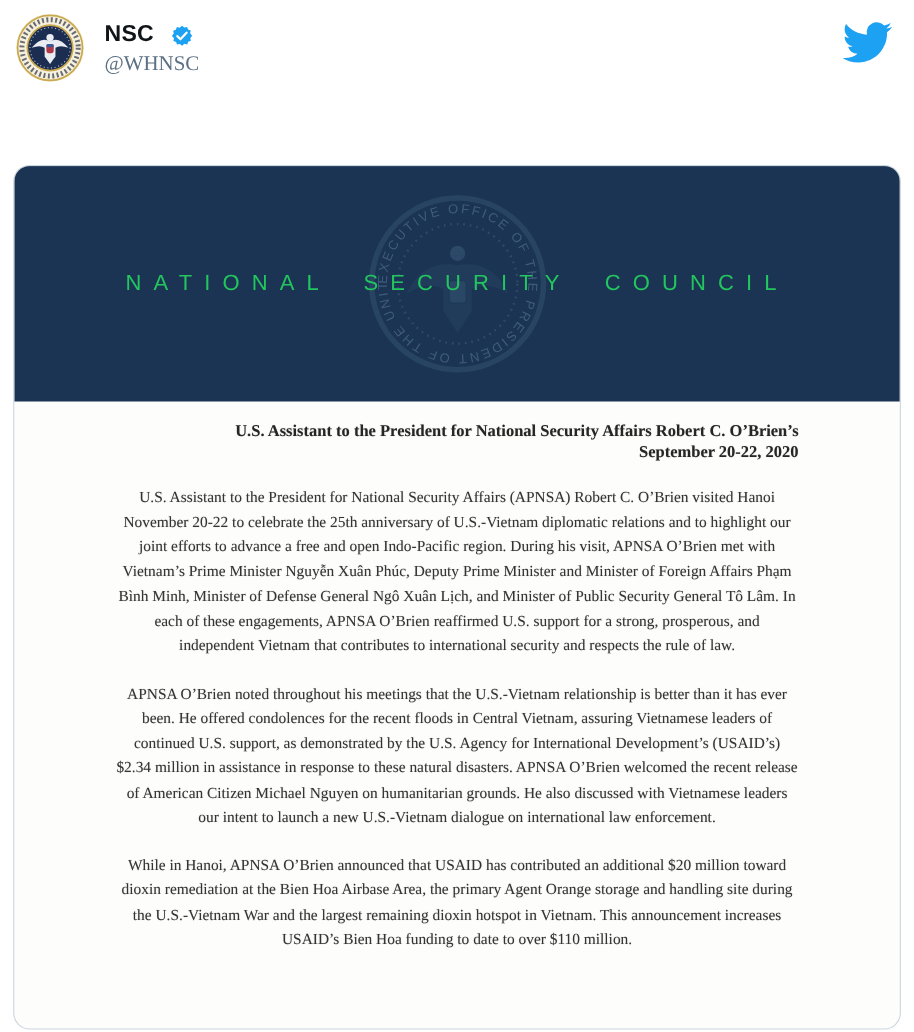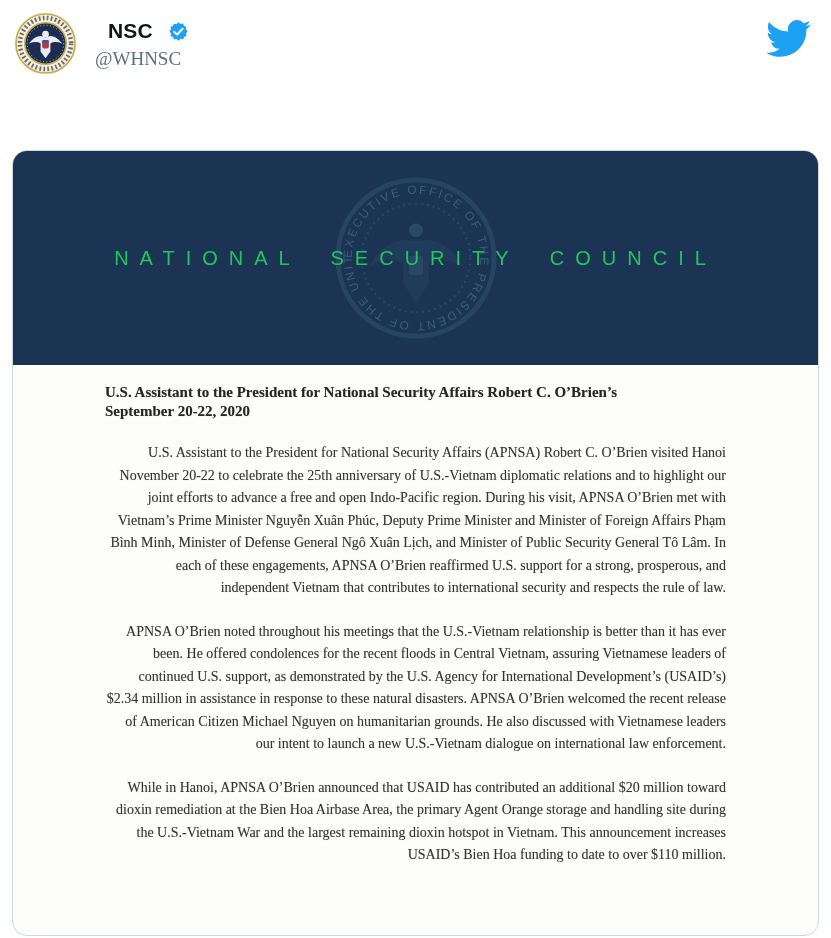--- a/index.html
+++ b/index.html
@@ -5,43 +5,43 @@
   * { box-sizing: border-box; margin: 0; padding: 0; }
   html, body { width: 831px; height: 938px; background: #ffffff; overflow: hidden;
     font-family: "Liberation Sans", sans-serif; }
 
   .tweet { width: 831px; height: 938px; position: relative; }
 
   .tweet-header { display: flex; align-items: flex-start; padding: 12px 16px 0 14px; }
   .avatar { width: 63px; height: 63px; border-radius: 50%; overflow: hidden; flex: none; cursor: pointer; }
   .avatar svg { display: block; }
   .id-block { margin-left: 18px; padding-top: 7px; }
-  .name-row { display: flex; align-items: center; gap: 15px; margin-left: 13px; }
+  .name-row { display: flex; align-items: flex-end; gap: 15px; }
   .name { font-size: 21px; font-weight: 700; color: #0f1419; letter-spacing: 0.2px; cursor: pointer; }
   .badge { display: inline-flex; }
   .handle { font-size: 19px; color: #5b7083; margin-top: 5px; cursor: pointer; font-family: Liberation Serif, serif; }
   .bird { margin-left: auto; padding: 4px 4px 0 0; cursor: pointer; }
 
   .tweet-text { font-size: 26px; line-height: 33px; color: #202327; padding: 21px 14px 0 13px; }
 
   .media-card { position: absolute; left: 12px; top: 150px; width: 807px; height: 786px;
     border: 1px solid #ccd6dd; border-radius: 15px; overflow: hidden; background: #fdfdfc; cursor: pointer; }
 
   .banner { position: relative; height: 214px; background: #1b3453; display: flex;
     align-items: center; justify-content: center; overflow: hidden; }
   .seal-watermark { position: absolute; left: 50%; top: 50%; transform: translate(-50%, -50%);
     width: 168px; height: 168px; }
   .banner-title { position: relative; z-index: 2; color: #22c55e; font-size: 20px;
     letter-spacing: 11px; word-spacing: 14px; white-space: nowrap; }
 
   .doc { padding: 12px 92px 0 92px; font-family: "Liberation Serif", serif; color: #343434;
     text-shadow: 0 0 1px rgba(70,70,70,0.35); }
-  .doc-title { text-align: left; font-weight: 700; font-size: 15px; line-height: 19px;
+  .doc-title { text-align: right; font-weight: 700; font-size: 15px; line-height: 19px;
     color: #262626; margin-top: 6px; }
-  .doc-para { font-size: 14px; line-height: 22.5px; margin-top: 21px; text-align: right; }
+  .doc-para { font-size: 14px; line-height: 22.5px; margin-top: 21px; text-align: center; }
 </style>
 </head>
 <body>
 
 <div class="tweet">
 
   <div class="tweet-header">
     <div class="avatar">
       <svg viewBox="0 0 64 64" width="63" height="63">
         <circle cx="32" cy="32" r="31.5" fill="#f6f1dc"></circle>

